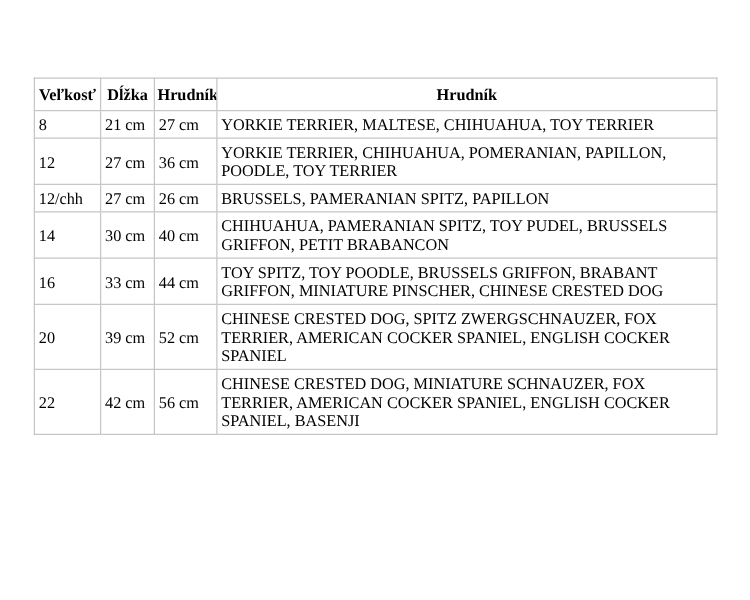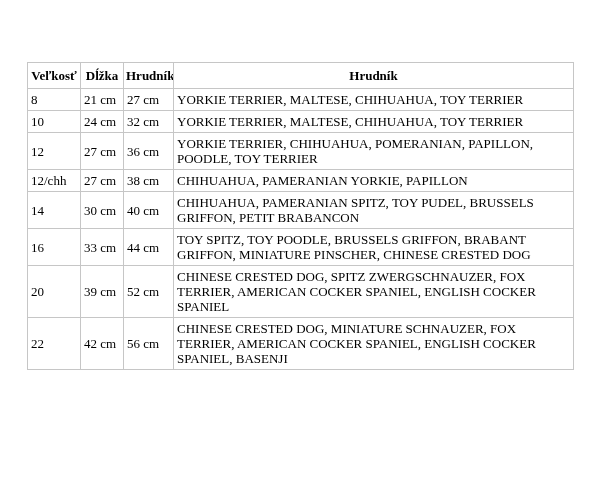--- a/index.html
+++ b/index.html
@@ -64,36 +64,30 @@
       </tr>
     </thead>
     <tbody>
       <tr>
         <td>8</td>
         <td>21 cm</td>
         <td>27 cm</td>
         <td class="breeds-cell">YORKIE TERRIER, MALTESE, CHIHUAHUA, TOY TERRIER</td>
       </tr>
       <tr>
-        <td>10</td>
-        <td>24 cm</td>
-        <td>32 cm</td>
-        <td class="breeds-cell">YORKIE TERRIER, MALTESE, CHIHUAHUA, TOY TERRIER</td>
-      </tr>
-      <tr>
         <td>12</td>
         <td>27 cm</td>
         <td>36 cm</td>
         <td class="breeds-cell">YORKIE TERRIER, CHIHUAHUA, POMERANIAN, PAPILLON, POODLE, TOY TERRIER</td>
       </tr>
       <tr>
         <td>12/chh</td>
         <td>27 cm</td>
-        <td>38 cm</td>
-        <td class="breeds-cell">CHIHUAHUA, PAMERANIAN YORKIE, PAPILLON</td>
+        <td>26 cm</td>
+        <td class="breeds-cell">BRUSSELS, PAMERANIAN SPITZ, PAPILLON</td>
       </tr>
       <tr>
         <td>14</td>
         <td>30 cm</td>
         <td>40 cm</td>
         <td class="breeds-cell">CHIHUAHUA, PAMERANIAN SPITZ, TOY PUDEL, BRUSSELS GRIFFON, PETIT BRABANCON</td>
       </tr>
       <tr>
         <td>16</td>
         <td>33 cm</td>

